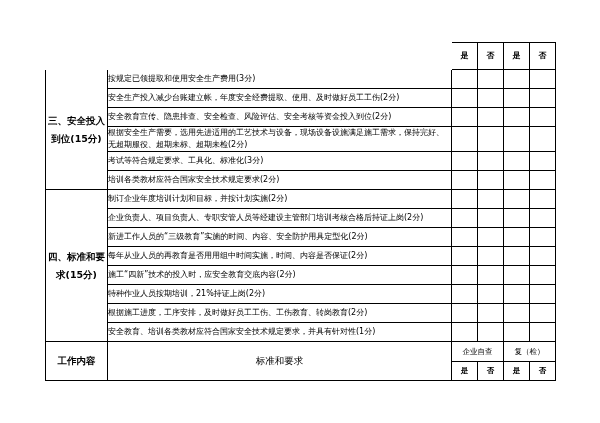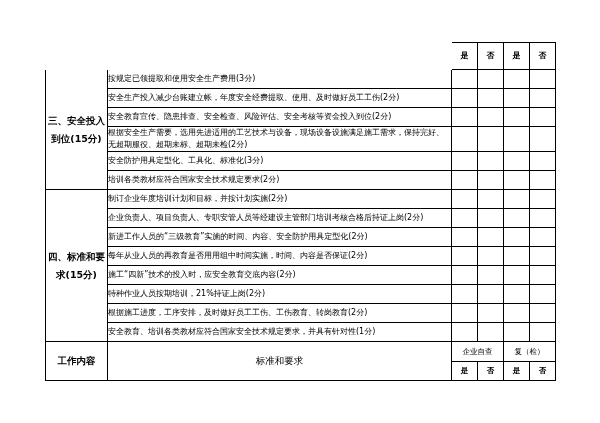--- a/index.html
+++ b/index.html
@@ -161,21 +161,21 @@
           <td class="check-cell"></td>
         </tr>
         <tr>
           <td class="item-cell">根据安全生产需要，选用先进适用的工艺技术与设备，现场设备设施满足施工需求，保持完好、无超期服役、超期未标、超期未检(2分)</td>
           <td class="check-cell"></td>
           <td class="check-cell"></td>
           <td class="check-cell"></td>
           <td class="check-cell"></td>
         </tr>
         <tr>
-          <td class="item-cell">安全防护用具定型化、工具化、标准化(3分)</td>
+          <td class="item-cell">考试等符合规定要求、工具化、标准化(3分)</td>
           <td class="check-cell"></td>
           <td class="check-cell"></td>
           <td class="check-cell"></td>
           <td class="check-cell"></td>
         </tr>
         <tr>
           <td class="item-cell">培训各类教材应符合国家安全技术规定要求(2分)</td>
           <td class="check-cell"></td>
           <td class="check-cell"></td>
           <td class="check-cell"></td>

